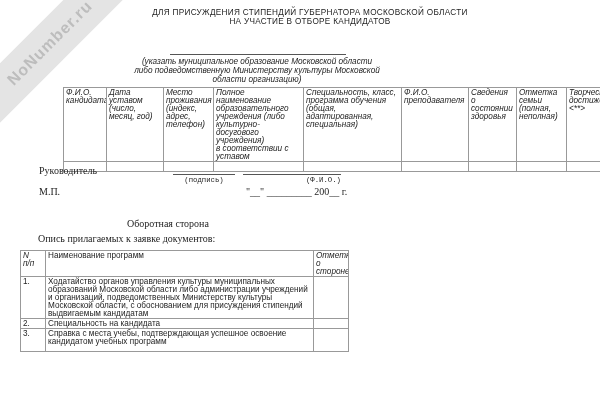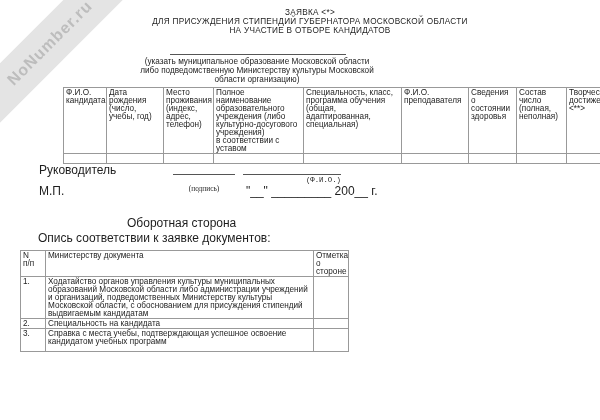--- a/index.html
+++ b/index.html
@@ -17,37 +17,36 @@
             font-size:8.2px;line-height:9px;color:#1d1d1d;}
   
   table{border-collapse:collapse;table-layout:fixed;}
   td,th{border:1px solid #999;font-size:8.2px;line-height:8px;font-weight:normal;
         text-align:left;vertical-align:top;padding:1px 2px 0 2px;color:#1d1d1d;
         overflow:hidden;}
   .t1{position:absolute;top:87px;left:20px;width:568px;margin-left:43px;}
   .t1 .hdr{height:58px;}
   .t1 .empty{height:10px;}
   .t2{position:absolute;top:250px;left:20px;width:328px;}
-  .pre{white-space:pre-line;}
+  .pre{white-space:pre-line;font-style:italic;}
   
-  .mono{position:absolute;font-family:Liberation Sans, sans-serif;font-size:12px;
+  .mono{position:absolute;font-family:Liberation Serif, serif;font-size:10px;
         line-height:9px;color:#1d1d1d;white-space:nowrap;}
   .sigline{position:absolute;height:0;border-top:1px solid #555;}
   .sigcap{position:absolute;font-family:"Liberation Mono",monospace;font-size:7.3px;
           color:#1d1d1d;text-align:center;}
 </style>
 </head>
 <body>
 
 <div class="page">
 
   <div class="watermark">NoNumber.ru</div>
 
   <div class="title">
-    <div>ЗАЯВКА &lt;*&gt;</div>
     <div>ДЛЯ ПРИСУЖДЕНИЯ СТИПЕНДИЙ ГУБЕРНАТОРА МОСКОВСКОЙ ОБЛАСТИ</div>
     <div>НА УЧАСТИЕ В ОТБОРЕ КАНДИДАТОВ</div>
   </div>
 
   <div class="org-underline"></div>
   <div class="org-hint pre">(указать муниципальное образование Московской области
 либо подведомственную Министерству культуры Московской
 области организацию)</div>
 
   <table class="t1">
@@ -58,66 +57,66 @@
       <col style="width:90px">
         <col style="width:98px">
         <col style="width:67px">
       <col style="width:48px">
         <col style="width:50px">
         <col style="width:65px">
     </colgroup>
     <tbody>
         <tr class="hdr">
       <th class="pre">Ф.И.О. кандидата</th>
-      <th class="pre">Дата рождения (число, учебы, год)</th>
+      <th class="pre">Дата уставом (число, месяц, год)</th>
       <th class="pre">Место проживания (индекс, адрес, телефон)</th>
       <th class="pre">Полное наименование образовательного учреждения (либо культурно-досугового учреждения)
 в соответствии с уставом</th>
       <th class="pre">Специальность, класс, программа обучения (общая, адаптированная, специальная)</th>
       <th class="pre">Ф.И.О. преподавателя</th>
       <th class="pre">Сведения о состоянии здоровья</th>
-      <th class="pre">Состав число (полная, неполная)</th>
+      <th class="pre">Отметка семьи (полная, неполная)</th>
       <th class="pre">Творческие достижения &lt;**&gt;</th>
     </tr>
     <tr class="empty">
       <td></td>
       <td></td>
       <td></td>
       <td></td>
       <td></td>
       <td></td>
       <td></td>
       <td></td>
       <td></td>
     </tr>
   </tbody>
     </table>
 
   <div class="mono" style="left:39px;top:166px;">Руководитель</div>
   <div class="sigline" style="left:173px;top:174px;width:62px;"></div>
   <div class="sigline" style="left:243px;top:174px;width:98px;"></div>
-  <div class="sigcap" style="left:173px;top:184px;width:62px;font-family:Liberation Serif, serif;">(подпись)</div>
+  <div class="sigcap" style="left:173px;top:176px;width:62px;">(подпись)</div>
   <div class="sigcap" style="left:243px;top:176px;width:98px;text-align:right;">(Ф.И.О.)</div>
   <div class="mono" style="left:39px;top:187px;text-align:center;">М.П.</div>
   <div class="mono" style="left:246px;top:187px;">"__" _________ 200__ г.</div>
 
   <div class="mono" style="left:127px;top:219px;">Оборотная сторона</div>
-  <div class="mono" style="left:38px;top:234px;">Опись соответствии к заявке документов:</div>
+  <div class="mono" style="left:38px;top:234px;">Опись прилагаемых к заявке документов:</div>
 
   <table class="t2">
     <colgroup>
       <col style="width:25px">
         <col style="width:268px">
         <col style="width:35px">
     </colgroup>
     <tbody>
         <tr style="height:17px">
       <th class="pre">N
 п/п</th>
-      <th>Министерству документа</th>
+      <th>Наименование программ</th>
       <th class="pre">Отметка
 о стороне</th>
     </tr>
     <tr style="height:42px">
       <td>1.</td>
       <td>Ходатайство органов управления культуры муниципальных образований Московской области либо администрации учреждений и организаций, подведомственных Министерству культуры Московской области, с обоснованием для присуждения стипендий выдвигаемым кандидатам</td>
       <td></td>
     </tr>
     <tr style="height:10px">
       <td>2.</td>

